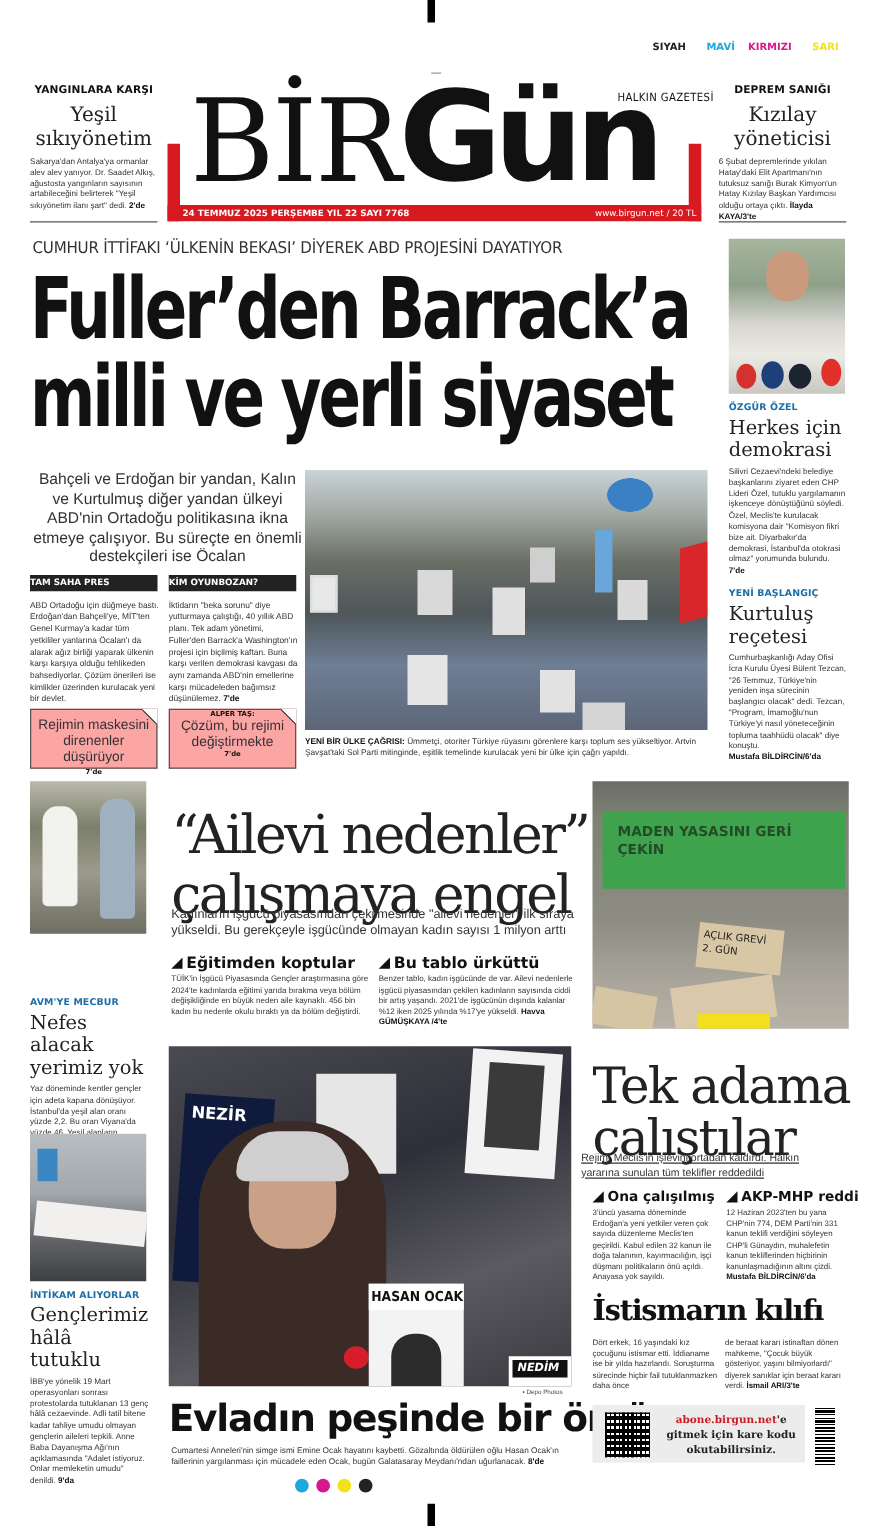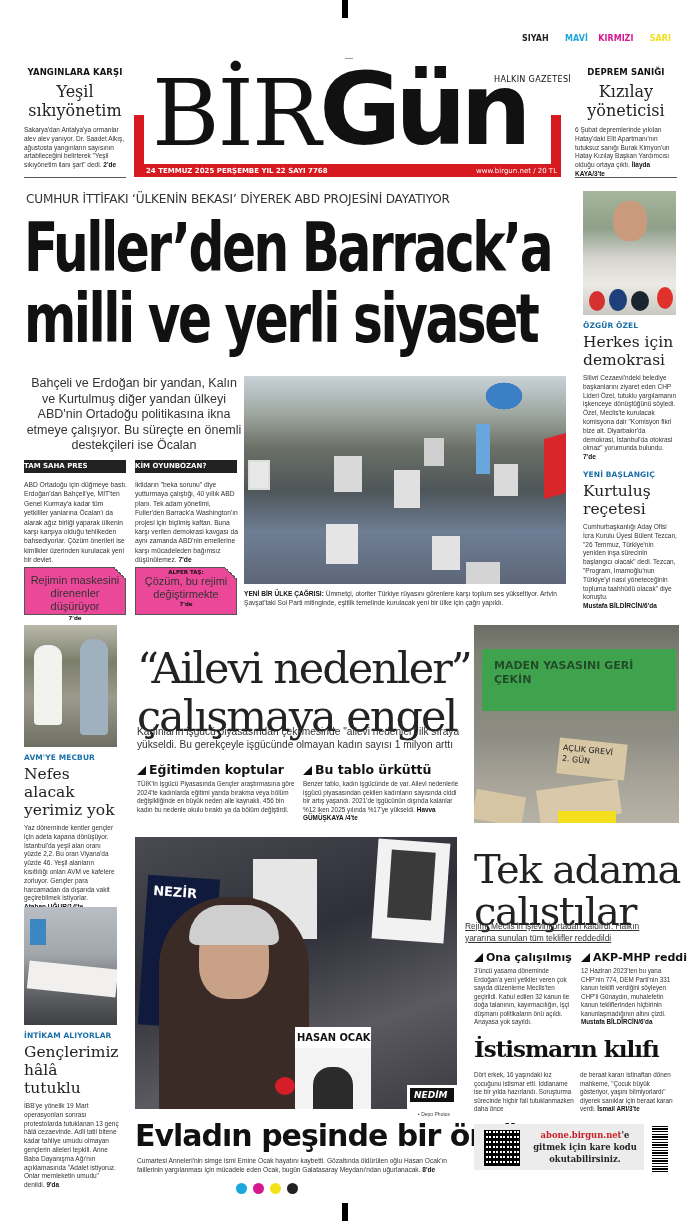--- a/index.html
+++ b/index.html
@@ -20,21 +20,21 @@
 
   
   .mast-red-left { background: #d71920; }
   .logo-bir { font-family: "DejaVu Serif", serif; font-size: 92px; color: #111; letter-spacing: -2px; line-height: 1; }
   .logo-gun { font-family: "DejaVu Sans", sans-serif; font-weight: bold; font-size: 100px; color: #111; letter-spacing: -6px; line-height: 1; }
   .dateline { font-family: "DejaVu Sans", sans-serif; font-weight: bold; font-size: 7px; color: #fff; }
 
   .big-head { font-family: "DejaVu Sans Condensed", "DejaVu Sans", sans-serif; font-weight: bold; color: #111; letter-spacing: -3px; line-height: 1; transform: scaleX(0.82); transform-origin: left top; white-space: nowrap; }
 
   .blackbar { background: #222; color: #fff; font-family: "DejaVu Sans", sans-serif; font-weight: bold; font-size: 7px; text-align: left; line-height: 13px; }
-  .quote-box { border: 1px solid #555; text-align: center; background: #ec4899; }
+  .quote-box { border: 1px solid #555; text-align: center; background: #fca5a5; }
   .quote-box .q { font-family: "Liberation Sans", sans-serif; font-size: 12px; color: #333; line-height: 14px; }
   .quote-box .p { font-family: "DejaVu Sans", sans-serif; font-weight: bold; font-size: 5.5px; color: #111; }
   .fold { position: absolute; right: -1px; top: -1px; width: 12px; height: 12px; background: linear-gradient(225deg, #fff 50%, #555 50%, #555 56%, transparent 56%); }
 
   .sub-h { font-family: "DejaVu Sans", sans-serif; font-weight: bold; font-size: 12.5px; color: #111; white-space: nowrap; }
   .tri { display: inline-block; width: 0; height: 0; border-left: 9px solid transparent; border-bottom: 9px solid #111; margin-right: 3px; vertical-align: -1px; }
 
   .qr { background:
     repeating-linear-gradient(90deg, #000 0 2px, #fff 2px 4px, #000 4px 5px, #fff 5px 7px),
     repeating-linear-gradient(0deg, #000 0 3px, #fff 3px 5px);
@@ -150,21 +150,21 @@
     <span>Cumhurbaşkanlığı Aday Ofisi İcra Kurulu Üyesi Bülent Tezcan, "26 Temmuz, Türkiye'nin yeniden inşa sürecinin başlangıcı olacak" dedi. Tezcan, "Program, İmamoğlu'nun Türkiye'yi nasıl yöneteceğinin topluma taahhüdü olacak" diye konuştu.</span><br><b>Mustafa BİLDİRCİN/6'da</b>
   </div>
 </div>
 
 <div class="abs photo" style="left:24px; top:625px; width:93px; height:122px;
   background: linear-gradient(180deg, #b9b9ab 0%, #7c7f6c 30%, #9c9a8c 60%, #6e6e62 100%);">
   <div class="abs" style="left:10px; top:20px; width:28px; height:80px; border-radius:12px 12px 4px 4px; background:#f2f2ee;"></div>
   <div class="abs" style="left:56px; top:14px; width:28px; height:96px; border-radius:12px 12px 4px 4px; background:#9fb0be;"></div>
 </div>
 <div class="abs" style="left:24px; top:753px; width:95px;">
-  <div class="kicker kicker-blue" style="font-size:7.5px;">AVM'YE MECBUR</div>
+  <div class="kicker kicker-blue" style="font-size:7.5px;margin-top:44px;">AVM'YE MECBUR</div>
   <div class="head-serif" style="font-size:15.5px; line-height:18px; margin-top:3px;">Nefes alacak yerimiz yok</div>
   <div class="body-txt" style="margin-top:5px; font-size:6.5px; line-height:8.8px;">
     <span>Yaz döneminde kentler gençler için adeta kapana dönüşüyor. İstanbul'da yeşil alan oranı yüzde 2,2. Bu oran Viyana'da yüzde 46. Yeşil alanların kısıtlılığı onları AVM ve kafelere zorluyor. Gençler para harcamadan da dışarıda vakit geçirebilmek istiyorlar.</span><br><b>Atahan UĞUR/14'te</b>
   </div>
 </div>
 <div class="abs photo" style="left:24px; top:907px; width:93px; height:118px;
   background: linear-gradient(180deg, #b8bec3 0%, #a2a7ab 40%, #5d5f62 75%, #3e4043 100%);">
   <div class="abs" style="left:4px; top:58px; width:89px; height:28px; background:#f1f0ee; transform:rotate(6deg);"></div>
   <div class="abs" style="left:6px; top:12px; width:16px; height:26px; background:#3c86c2;"></div>
 </div>

